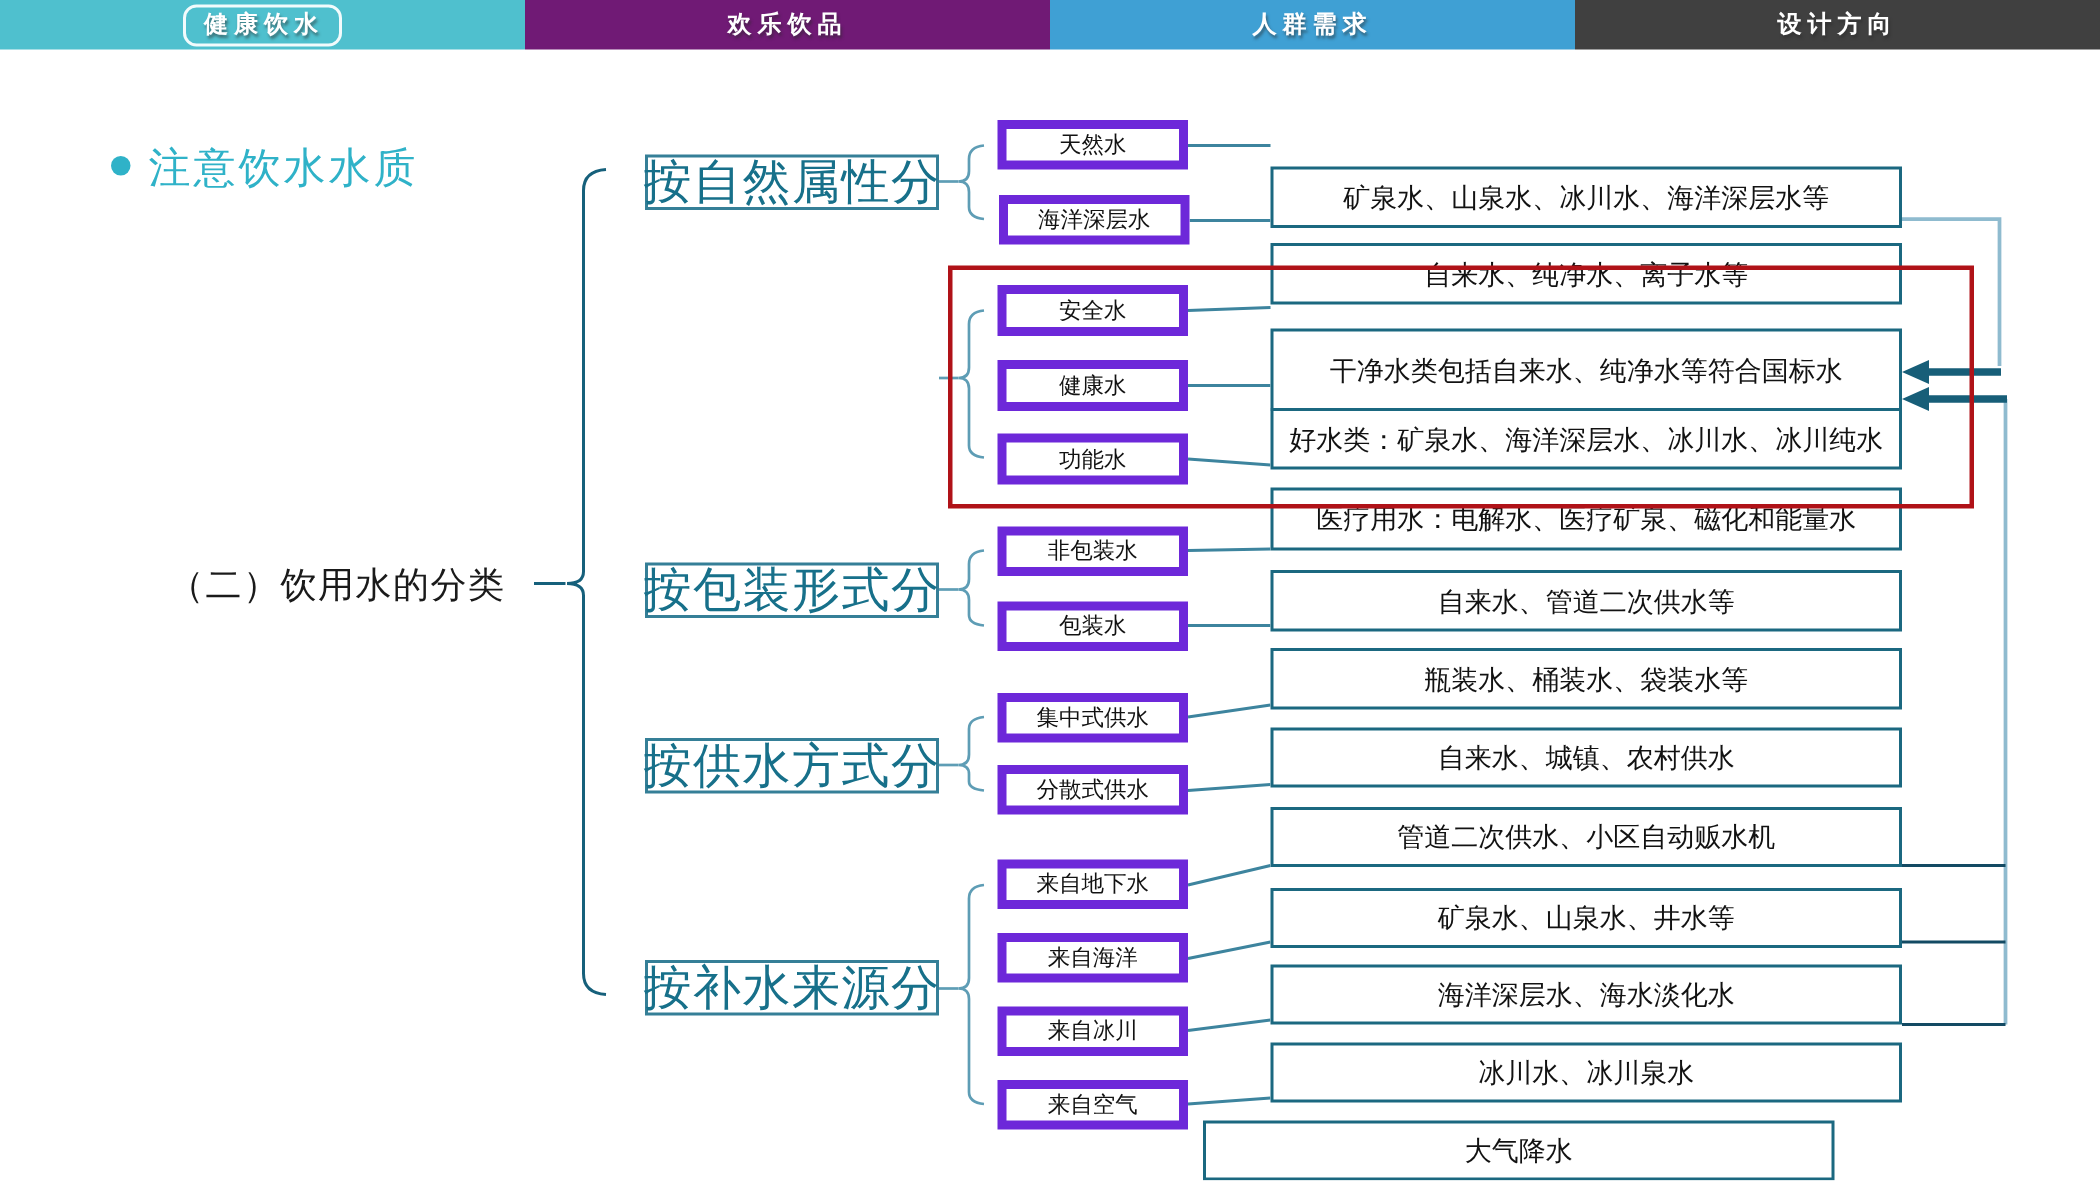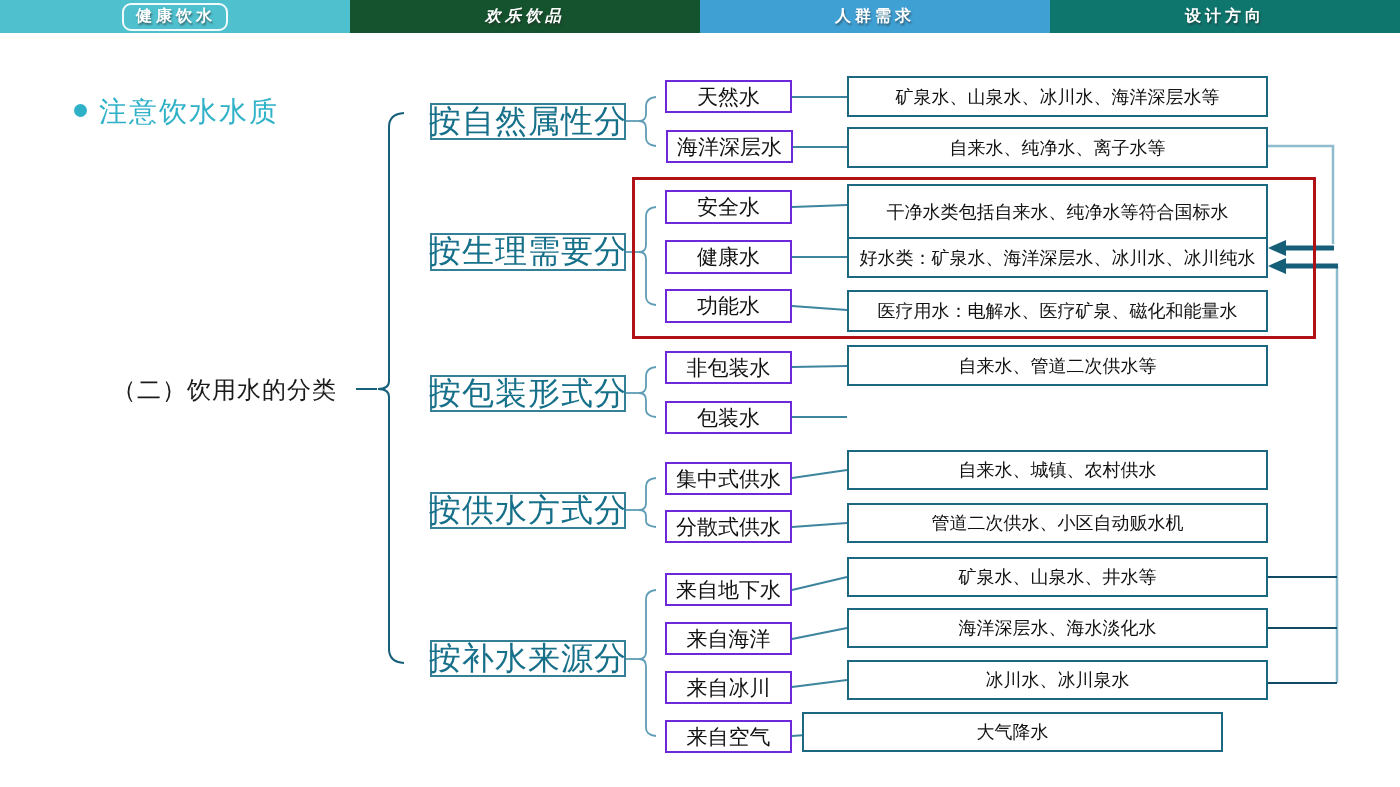--- a/index.html
+++ b/index.html
@@ -5,40 +5,40 @@
   html,body{margin:0;padding:0;background:#ffffff;}
   body{font-family:"Liberation Sans","DejaVu Sans",sans-serif;}
   #stage{position:relative;width:1400px;height:787px;background:#ffffff;overflow:hidden;}
 
   
   .tabbar{position:absolute;left:0;top:0;width:1400px;height:33px;display:flex;}
   .tab{width:350px;height:33px;display:flex;align-items:center;justify-content:center;
        color:#ffffff;font-size:16px;font-weight:bold;letter-spacing:4px;
        text-shadow:1px 2px 2px rgba(40,40,40,0.55);cursor:pointer;}
   .tab1{background:#4FC0CE;}
-  .tab2{background:#14532d;font-style:italic;}
+  .tab2{background:#701a75;}
   .tab3{background:#3FA0D4;}
-  .tab4{background:#0f766e;}
+  .tab4{background:#404040;}
   .pill{border:2px solid #f2fbfc;border-radius:9px;padding:1px 10px 2px 12px;}
 
   
   .bullet{position:absolute;left:74px;top:104px;width:13px;height:13px;border-radius:50%;
           background:#2FB2C8;}
   .title{position:absolute;left:99px;top:93px;font-size:28px;color:#2FB2C8;
          letter-spacing:2px;white-space:nowrap;}
 
   .section-label{position:absolute;left:112px;top:374px;font-size:24px;color:#1a1a1a;
          white-space:nowrap;letter-spacing:1px;}
 
   
   .box{position:absolute;background:#ffffff;display:flex;align-items:center;
        justify-content:center;white-space:nowrap;box-sizing:border-box;}
   .cat{border:2px solid #357F97;color:#17708A;font-size:32px;letter-spacing:1px;}
-  .sub{border:2px solid #6d28d9;color:#121212;font-size:21px;}
-  .desc{border:2px solid #1B6880;color:#121212;font-size:18px;}
+  .sub{border:6px solid #6d28d9;color:#121212;font-size:15px;}
+  .desc{border:2px solid #1B6880;color:#121212;font-size:18px;margin-top:35px;}
 
   .redrect{position:absolute;left:632px;top:177px;width:684px;height:162px;
            border:3px solid #B01218;box-sizing:border-box;background:transparent;}
 
   svg.lines{position:absolute;left:0;top:0;pointer-events:none;}
 </style>
 </head>
 <body>
 
 <div id="stage">
@@ -113,34 +113,34 @@
       <polygon points="1268,266 1286,258 1286,274" fill="#175E78"></polygon>
     </g>
   </svg>
 
   <div class="box cat" style="left:430px;top:103px;width:196px;height:37px">按自然属性分</div>
   <div class="box sub" style="left:665px;top:80px;width:127px;height:33px">天然水</div>
   <div class="box desc" style="left:847px;top:76px;width:421px;height:41px">矿泉水、山泉水、冰川水、海洋深层水等</div>
   <div class="box sub" style="left:666px;top:130px;width:127px;height:33px">海洋深层水</div>
   <div class="box desc" style="left:847px;top:127px;width:421px;height:41px">自来水、纯净水、离子水等</div>
 
-  <div class="box cat" style="left:430px;top:233px;width:196px;height:38px">按生理需要分</div>
   <div class="box sub" style="left:665px;top:190px;width:127px;height:34px">安全水</div>
   <div class="box desc" style="left:847px;top:184px;width:421px;height:55px">干净水类包括自来水、纯净水等符合国标水</div>
   <div class="box sub" style="left:665px;top:240px;width:127px;height:34px">健康水</div>
   <div class="box desc" style="left:847px;top:237px;width:421px;height:41px">好水类：矿泉水、海洋深层水、冰川水、冰川纯水</div>
   <div class="box sub" style="left:665px;top:289px;width:127px;height:34px">功能水</div>
   <div class="box desc" style="left:847px;top:290px;width:421px;height:42px">医疗用水：电解水、医疗矿泉、磁化和能量水</div>
 
   <div class="redrect"></div>
 
   <div class="box cat" style="left:430px;top:375px;width:196px;height:37px">按包装形式分</div>
   <div class="box sub" style="left:665px;top:351px;width:127px;height:33px">非包装水</div>
   <div class="box desc" style="left:847px;top:345px;width:421px;height:41px">自来水、管道二次供水等</div>
   <div class="box sub" style="left:665px;top:401px;width:127px;height:33px">包装水</div>
+  <div class="box desc" style="left:847px;top:397px;width:421px;height:41px">瓶装水、桶装水、袋装水等</div>
 
   <div class="box cat" style="left:430px;top:492px;width:196px;height:37px">按供水方式分</div>
   <div class="box sub" style="left:665px;top:462px;width:127px;height:33px">集中式供水</div>
   <div class="box desc" style="left:847px;top:450px;width:421px;height:40px">自来水、城镇、农村供水</div>
   <div class="box sub" style="left:665px;top:510px;width:127px;height:33px">分散式供水</div>
   <div class="box desc" style="left:847px;top:503px;width:421px;height:40px">管道二次供水、小区自动贩水机</div>
 
   <div class="box cat" style="left:430px;top:640px;width:196px;height:37px">按补水来源分</div>
   <div class="box sub" style="left:665px;top:573px;width:127px;height:33px">来自地下水</div>
   <div class="box desc" style="left:847px;top:557px;width:421px;height:40px">矿泉水、山泉水、井水等</div>

